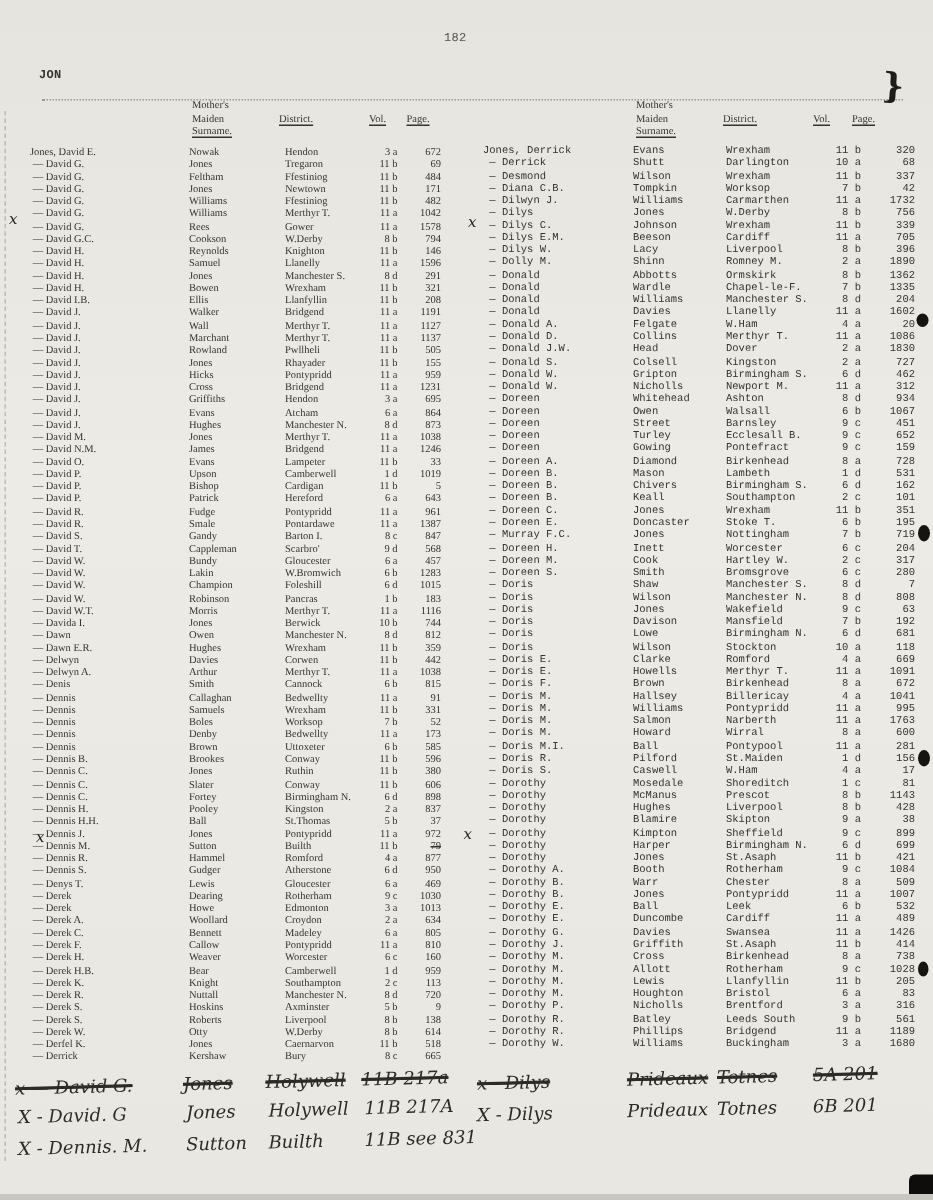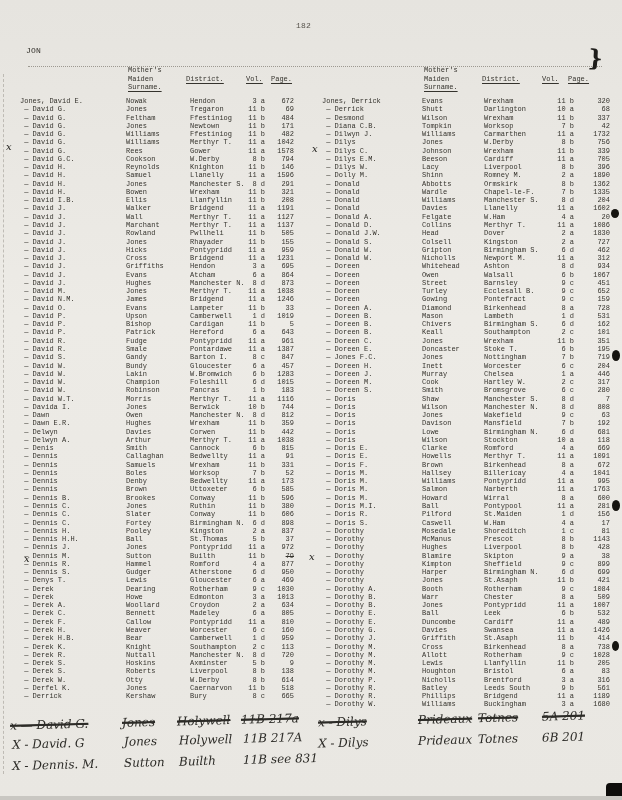--- a/index.html
+++ b/index.html
@@ -1,29 +1,29 @@
 <!DOCTYPE html>
 <html><head>
 <meta charset="utf-8">
 <style>
   html,body{margin:0;padding:0;background:#c9c7c2;}
   .page{position:relative;width:622px;height:796px;overflow:hidden;
         background:linear-gradient(180deg,#e6e4df 0%,#edebe6 40%,#e9e7e2 100%);
         font-family:"Liberation Mono","DejaVu Sans Mono",monospace;color:#35332d;}
   .typed{position:absolute;font-size:8px;letter-spacing:.2px;}
   .pagenum{left:296px;top:21px;color:#56524b;}
-  .corner{left:26px;top:46px;}
+  .corner{left:26px;top:46px;font-weight:bold;}
   .title{left:148px;top:46px;}
   .rule{position:absolute;left:28px;top:66px;width:574px;border-top:1px dotted #908c84;opacity:.85;}
   .leftedge{position:absolute;left:3px;top:74px;height:700px;border-left:1px dashed #9b978f;opacity:.55;}
-  .hdr{position:absolute;font-size:7px;line-height:8.6px;}
+  .hdr{position:absolute;font-size:7px;line-height:8.6px;font-family:Liberation Serif, serif;}
   .hdr span{display:block;}
   .u{text-decoration:underline;text-underline-offset:1.5px;}
   .col{position:absolute;top:97px;}
-  .col-l{left:20px;width:274px;}
+  .col-l{left:20px;width:274px;font-family:Liberation Serif, serif;}
   .col-r{left:322px;width:294px;}
   .row{display:flex;height:8.27px;white-space:pre;}
   .row span{display:block;font-size:7px;line-height:8.27px;overflow:visible;}
   .col-l .c1{width:106px;} .col-l .c2{width:64px;} .col-l .c3{width:57px;}
   .col-l .c4{width:18px;text-align:right;} .col-l .c5{width:29px;text-align:right;}
   .col-r .c1{width:100px;} .col-r .c2{width:62px;} .col-r .c3{width:61px;}
   .col-r .c4{width:29px;text-align:right;} .col-r .c5{width:36px;text-align:right;}
   .struck{text-decoration:line-through;text-decoration-thickness:1px;}
   .hand{position:absolute;display:flex;white-space:pre;transform:rotate(-1.5deg);
         font-family:"DejaVu Serif","Liberation Serif",serif;font-style:italic;
@@ -103,20 +103,21 @@
       <div class="row"><span class="c1"> — David J.</span><span class="c2">Hughes</span><span class="c3">Manchester N.</span><span class="c4">8 d</span><span class="c5">873</span></div>
       <div class="row"><span class="c1"> — David M.</span><span class="c2">Jones</span><span class="c3">Merthyr T.</span><span class="c4">11 a</span><span class="c5">1038</span></div>
       <div class="row"><span class="c1"> — David N.M.</span><span class="c2">James</span><span class="c3">Bridgend</span><span class="c4">11 a</span><span class="c5">1246</span></div>
       <div class="row"><span class="c1"> — David O.</span><span class="c2">Evans</span><span class="c3">Lampeter</span><span class="c4">11 b</span><span class="c5">33</span></div>
       <div class="row"><span class="c1"> — David P.</span><span class="c2">Upson</span><span class="c3">Camberwell</span><span class="c4">1 d</span><span class="c5">1019</span></div>
       <div class="row"><span class="c1"> — David P.</span><span class="c2">Bishop</span><span class="c3">Cardigan</span><span class="c4">11 b</span><span class="c5">5</span></div>
       <div class="row"><span class="c1"> — David P.</span><span class="c2">Patrick</span><span class="c3">Hereford</span><span class="c4">6 a</span><span class="c5">643</span></div>
       <div class="row"><span class="c1"> — David R.</span><span class="c2">Fudge</span><span class="c3">Pontypridd</span><span class="c4">11 a</span><span class="c5">961</span></div>
       <div class="row"><span class="c1"> — David R.</span><span class="c2">Smale</span><span class="c3">Pontardawe</span><span class="c4">11 a</span><span class="c5">1387</span></div>
       <div class="row"><span class="c1"> — David S.</span><span class="c2">Gandy</span><span class="c3">Barton I.</span><span class="c4">8 c</span><span class="c5">847</span></div>
+      <div class="row"><span class="c1"> — David T.</span><span class="c2">Cappleman</span><span class="c3">Scarbro'</span><span class="c4">9 d</span><span class="c5">568</span></div>
       <div class="row"><span class="c1"> — David W.</span><span class="c2">Bundy</span><span class="c3">Gloucester</span><span class="c4">6 a</span><span class="c5">457</span></div>
       <div class="row"><span class="c1"> — David W.</span><span class="c2">Lakin</span><span class="c3">W.Bromwich</span><span class="c4">6 b</span><span class="c5">1283</span></div>
       <div class="row"><span class="c1"> — David W.</span><span class="c2">Champion</span><span class="c3">Foleshill</span><span class="c4">6 d</span><span class="c5">1015</span></div>
       <div class="row"><span class="c1"> — David W.</span><span class="c2">Robinson</span><span class="c3">Pancras</span><span class="c4">1 b</span><span class="c5">183</span></div>
       <div class="row"><span class="c1"> — David W.T.</span><span class="c2">Morris</span><span class="c3">Merthyr T.</span><span class="c4">11 a</span><span class="c5">1116</span></div>
       <div class="row"><span class="c1"> — Davida I.</span><span class="c2">Jones</span><span class="c3">Berwick</span><span class="c4">10 b</span><span class="c5">744</span></div>
       <div class="row"><span class="c1"> — Dawn</span><span class="c2">Owen</span><span class="c3">Manchester N.</span><span class="c4">8 d</span><span class="c5">812</span></div>
       <div class="row"><span class="c1"> — Dawn E.R.</span><span class="c2">Hughes</span><span class="c3">Wrexham</span><span class="c4">11 b</span><span class="c5">359</span></div>
       <div class="row"><span class="c1"> — Delwyn</span><span class="c2">Davies</span><span class="c3">Corwen</span><span class="c4">11 b</span><span class="c5">442</span></div>
       <div class="row"><span class="c1"> — Delwyn A.</span><span class="c2">Arthur</span><span class="c3">Merthyr T.</span><span class="c4">11 a</span><span class="c5">1038</span></div>
@@ -177,23 +178,22 @@
       <div class="row"><span class="c1"> — Doreen</span><span class="c2">Owen</span><span class="c3">Walsall</span><span class="c4">6 b</span><span class="c5">1067</span></div>
       <div class="row"><span class="c1"> — Doreen</span><span class="c2">Street</span><span class="c3">Barnsley</span><span class="c4">9 c</span><span class="c5">451</span></div>
       <div class="row"><span class="c1"> — Doreen</span><span class="c2">Turley</span><span class="c3">Ecclesall B.</span><span class="c4">9 c</span><span class="c5">652</span></div>
       <div class="row"><span class="c1"> — Doreen</span><span class="c2">Gowing</span><span class="c3">Pontefract</span><span class="c4">9 c</span><span class="c5">159</span></div>
       <div class="row"><span class="c1"> — Doreen A.</span><span class="c2">Diamond</span><span class="c3">Birkenhead</span><span class="c4">8 a</span><span class="c5">728</span></div>
       <div class="row"><span class="c1"> — Doreen B.</span><span class="c2">Mason</span><span class="c3">Lambeth</span><span class="c4">1 d</span><span class="c5">531</span></div>
       <div class="row"><span class="c1"> — Doreen B.</span><span class="c2">Chivers</span><span class="c3">Birmingham S.</span><span class="c4">6 d</span><span class="c5">162</span></div>
       <div class="row"><span class="c1"> — Doreen B.</span><span class="c2">Keall</span><span class="c3">Southampton</span><span class="c4">2 c</span><span class="c5">101</span></div>
       <div class="row"><span class="c1"> — Doreen C.</span><span class="c2">Jones</span><span class="c3">Wrexham</span><span class="c4">11 b</span><span class="c5">351</span></div>
       <div class="row"><span class="c1"> — Doreen E.</span><span class="c2">Doncaster</span><span class="c3">Stoke T.</span><span class="c4">6 b</span><span class="c5">195</span></div>
-      <div class="row"><span class="c1"> — Jones F.C.</span><span class="c2">Jones</span><span class="c3">Nottingham</span><span class="c4">7 b</span><span class="c5">719</span></div>
+      <div class="row"><span class="c1"> — Murray F.C.</span><span class="c2">Jones</span><span class="c3">Nottingham</span><span class="c4">7 b</span><span class="c5">719</span></div>
       <div class="row"><span class="c1"> — Doreen H.</span><span class="c2">Inett</span><span class="c3">Worcester</span><span class="c4">6 c</span><span class="c5">204</span></div>
-      <div class="row"><span class="c1"> — Doreen J.</span><span class="c2">Murray</span><span class="c3">Chelsea</span><span class="c4">1 a</span><span class="c5">446</span></div>
       <div class="row"><span class="c1"> — Doreen M.</span><span class="c2">Cook</span><span class="c3">Hartley W.</span><span class="c4">2 c</span><span class="c5">317</span></div>
       <div class="row"><span class="c1"> — Doreen S.</span><span class="c2">Smith</span><span class="c3">Bromsgrove</span><span class="c4">6 c</span><span class="c5">280</span></div>
       <div class="row"><span class="c1"> — Doris</span><span class="c2">Shaw</span><span class="c3">Manchester S.</span><span class="c4">8 d</span><span class="c5">7</span></div>
       <div class="row"><span class="c1"> — Doris</span><span class="c2">Wilson</span><span class="c3">Manchester N.</span><span class="c4">8 d</span><span class="c5">808</span></div>
       <div class="row"><span class="c1"> — Doris</span><span class="c2">Jones</span><span class="c3">Wakefield</span><span class="c4">9 c</span><span class="c5">63</span></div>
       <div class="row"><span class="c1"> — Doris</span><span class="c2">Davison</span><span class="c3">Mansfield</span><span class="c4">7 b</span><span class="c5">192</span></div>
       <div class="row"><span class="c1"> — Doris</span><span class="c2">Lowe</span><span class="c3">Birmingham N.</span><span class="c4">6 d</span><span class="c5">681</span></div>
       <div class="row"><span class="c1"> — Doris</span><span class="c2">Wilson</span><span class="c3">Stockton</span><span class="c4">10 a</span><span class="c5">118</span></div>
       <div class="row"><span class="c1"> — Doris E.</span><span class="c2">Clarke</span><span class="c3">Romford</span><span class="c4">4 a</span><span class="c5">669</span></div>
       <div class="row"><span class="c1"> — Doris E.</span><span class="c2">Howells</span><span class="c3">Merthyr T.</span><span class="c4">11 a</span><span class="c5">1091</span></div>

